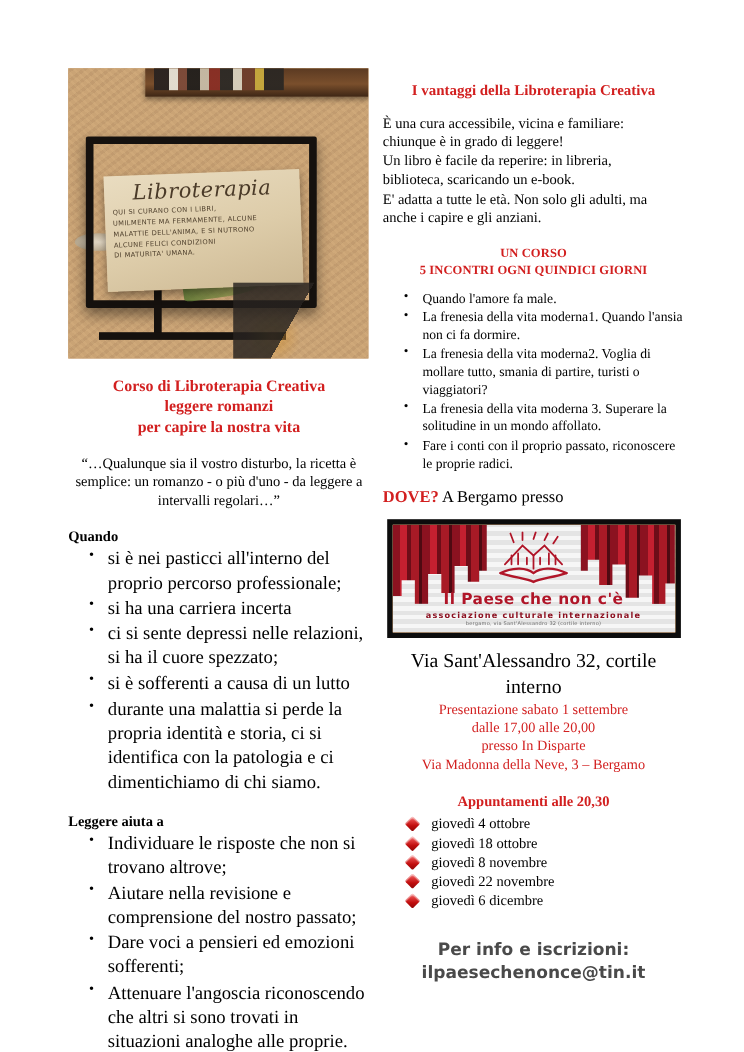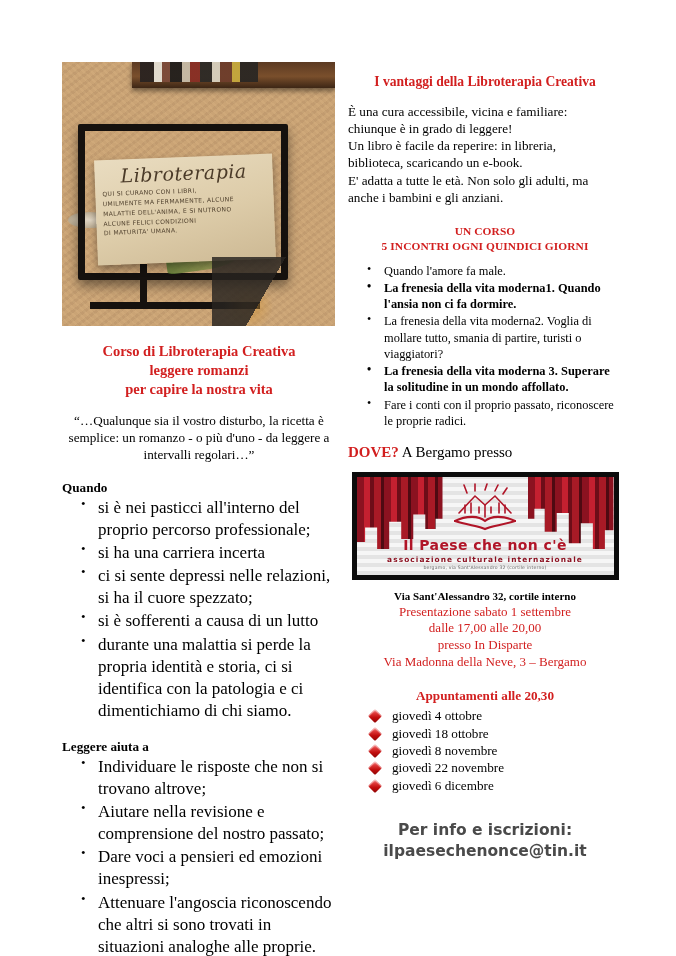--- a/index.html
+++ b/index.html
@@ -237,21 +237,21 @@
     line-height: 1.31;
     margin: 0 0 1px 0;
   }
   ul.rbl li::before {
     content: "\2022";
     position: absolute;
     left: -17px;
     top: -1px;
     font-size: 12px;
   }
-  ul.rbl li.b { font-weight: bold; }
+  ul.rbl li.b { font-weight: normal; }
 
   .dove {
     margin-top: 15px;
     font-size: 15px;
   }
   .dove b { color: #d21f1f; }
 
   
   .logo {
     position: relative;
@@ -325,22 +325,22 @@
     text-align: center;
     font-family: "DejaVu Sans", sans-serif;
     font-size: 4.6px;
     color: #6a6a6a;
     letter-spacing: .2px;
   }
 
   .venue {
     margin-top: 9px;
     text-align: center;
-    font-size: 11px;
-    font-weight: bold;
+    font-size: 18px;
+    font-weight: normal;
     line-height: 1.32;
   }
   .venue-red {
     text-align: center;
     font-size: 13px;
     color: #d21f1f;
     line-height: 1.30;
   }
 
   .appt-head {
@@ -427,36 +427,36 @@
       <li>si ha una carriera incerta</li>
       <li>ci si sente depressi nelle relazioni, si ha il cuore spezzato;</li>
       <li>si è sofferenti a causa di un lutto</li>
       <li>durante una malattia si perde la propria identità e storia, ci si identifica con la patologia e ci dimentichiamo di chi siamo.</li>
     </ul>
 
     <div class="sec-head">Leggere aiuta a</div>
     <ul class="bl">
       <li>Individuare le risposte che non si trovano altrove;</li>
       <li>Aiutare nella revisione e comprensione del nostro passato;</li>
-      <li>Dare voci a pensieri ed emozioni inespressi;</li>
+      <li>Dare voci a pensieri ed emozioni sofferenti;</li>
       <li>Attenuare l'angoscia riconoscendo che altri si sono trovati in situazioni analoghe alle proprie.</li>
     </ul>
   </div>
 
   <div class="col-right">
 
     <div class="r-title">I vantaggi della Libroterapia Creativa</div>
 
     <div class="r-para">
       <div>È una cura accessibile, vicina e familiare:</div>
       <div>chiunque è in grado di leggere!</div>
       <div>Un libro è facile da reperire: in libreria,</div>
       <div>biblioteca, scaricando un e-book.</div>
       <div>E' adatta a tutte le età. Non solo gli adulti, ma</div>
-      <div>anche i bambini e gli anziani.</div>
+      <div>anche i capire e gli anziani.</div>
     </div>
 
     <div class="r-corso">
       <div>UN CORSO</div>
       <div>5 INCONTRI OGNI QUINDICI GIORNI</div>
     </div>
 
     <ul class="rbl">
       <li>Quando l'amore fa male.</li>
       <li class="b">La frenesia della vita moderna1. Quando l'ansia non ci fa dormire.</li>

